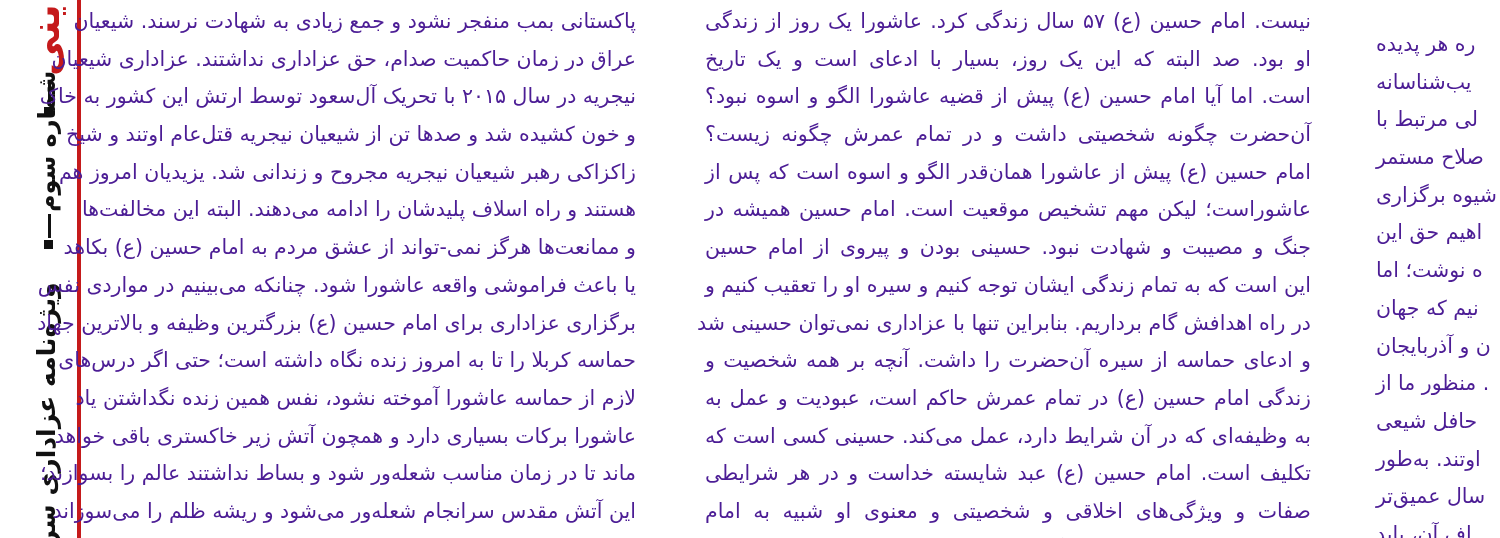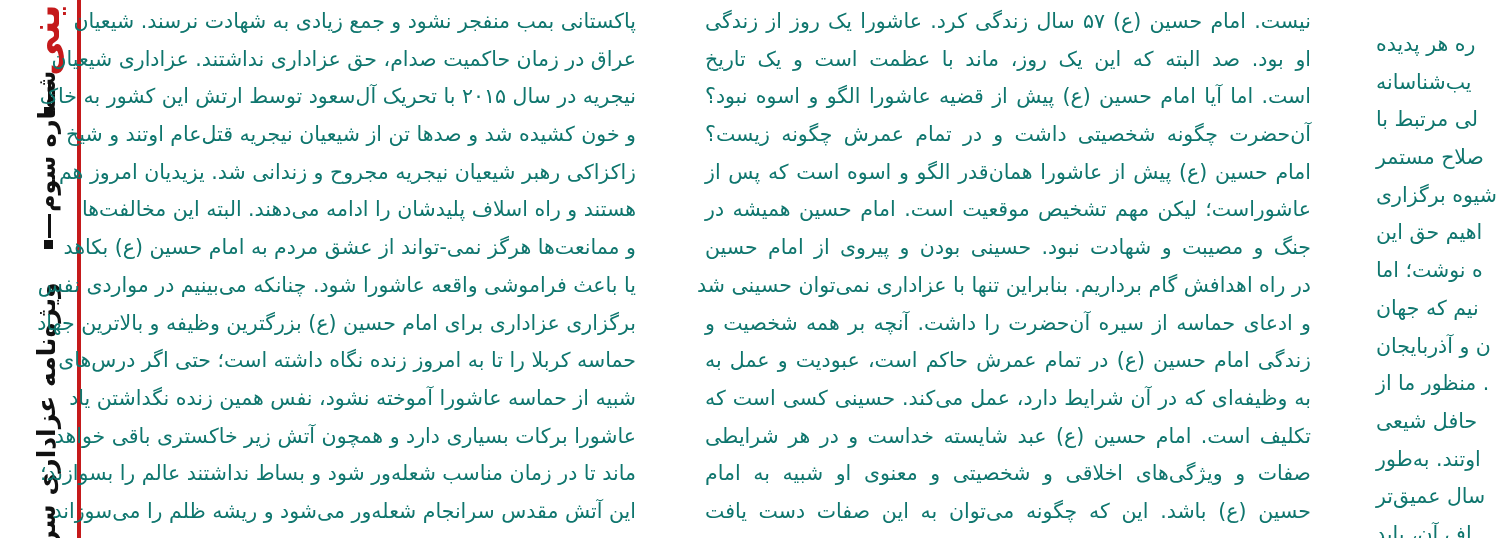--- a/index.html
+++ b/index.html
@@ -11,21 +11,21 @@
   .page{position:absolute;inset:0;}
   
   .col{position:absolute;top:0;height:538px;color:#1a1a1a;}
   #col1{left:87px;width:549px;padding-top:3px;}
   #col2{left:705px;width:606px;padding-top:3px;}
   #col3{left:1376px;width:220px;padding-top:26px;}
   .line{
     height:37.7px;line-height:37.7px;font-size:20.5px;
     direction:rtl;white-space:nowrap;
     text-align:justify;text-align-last:justify;
-    color:#0f766e;
+    color:#4c1d95;
   }
   .frag{text-align:left;text-align-last:left;}
   
   .sidebar{position:absolute;left:0;top:0;width:84px;height:538px;background:#ffffff;}
   .red-rule{position:absolute;left:77px;top:0;width:4px;height:538px;}
   .vseg{
     position:absolute;transform-origin:0 0;transform:rotate(-90deg);
     white-space:nowrap;direction:rtl;font-weight:bold;color:#111111;
   }
   .vseg.red{font-size:40px;}
@@ -54,33 +54,34 @@
       <div class="line">پاکستانی بمب منفجر نشود و جمع زیادی به شهادت نرسند. شیعیان</div>
       <div class="line">عراق در زمان حاکمیت صدام، حق عزاداری نداشتند. عزاداری شیعیان</div>
       <div class="line">نیجریه در سال ۲۰۱۵ با تحریک آل‌سعود توسط ارتش این کشور به خاک</div>
       <div class="line">و خون کشیده شد و صدها تن از شیعیان نیجریه قتل‌عام اوتند و شیخ</div>
       <div class="line">زاکزاکی رهبر شیعیان نیجریه مجروح و زندانی شد. یزیدیان امروز هم</div>
       <div class="line">هستند و راه اسلاف پلیدشان را ادامه می‌دهند. البته این مخالفت‌ها</div>
       <div class="line">و ممانعت‌ها هرگز نمی-تواند از عشق مردم به امام حسین (ع) بکاهد</div>
       <div class="line">یا باعث فراموشی واقعه عاشورا شود. چنانکه می‌بینیم در مواردی نفس</div>
       <div class="line">برگزاری عزاداری برای امام حسین (ع) بزرگترین وظیفه و بالاترین جهاد</div>
       <div class="line">حماسه کربلا را تا به امروز زنده نگاه داشته است؛ حتی اگر درس‌های</div>
-      <div class="line">شبیه از حماسه عاشورا آموخته نشود، نفس همین زنده نگداشتن یاد</div>
+      <div class="line">لازم از حماسه عاشورا آموخته نشود، نفس همین زنده نگداشتن یاد</div>
       <div class="line">عاشورا برکات بسیاری دارد و همچون آتش زیر خاکستری باقی خواهد</div>
       <div class="line">ماند تا در زمان مناسب شعله‌ور شود و بساط نداشتند عالم را بسوازند؛</div>
       <div class="line">این آتش مقدس سرانجام شعله‌ور می‌شود و ریشه ظلم را می‌سوزاند</div>
     </div>
   <div class="col" id="col2">
       <div class="line">نیست. امام حسین (ع) ۵۷ سال زندگی کرد. عاشورا یک روز از زندگی</div>
-      <div class="line">او بود. صد البته که این یک روز، ماند با عظمت است و یک تاریخ</div>
+      <div class="line">او بود. صد البته که این یک روز، بسیار با ادعای است و یک تاریخ</div>
       <div class="line">است. اما آیا امام حسین (ع) پیش از قضیه عاشورا الگو و اسوه نبود؟</div>
       <div class="line">آن‌حضرت چگونه شخصیتی داشت و در تمام عمرش چگونه زیست؟</div>
       <div class="line">امام حسین (ع) پیش از عاشورا همان‌قدر الگو و اسوه است که پس از</div>
       <div class="line">عاشوراست؛ لیکن مهم تشخیص موقعیت است. امام حسین همیشه در</div>
       <div class="line">جنگ و مصیبت و شهادت نبود. حسینی بودن و پیروی از امام حسین</div>
+      <div class="line">این است که به تمام زندگی ایشان توجه کنیم و سیره او را تعقیب کنیم و</div>
       <div class="line">در راه اهدافش گام برداریم. بنابراین تنها با عزاداری نمی‌توان حسینی شد</div>
       <div class="line">و ادعای حماسه از سیره آن‌حضرت را داشت. آنچه بر همه شخصیت و</div>
       <div class="line">زندگی امام حسین (ع) در تمام عمرش حاکم است، عبودیت و عمل به</div>
       <div class="line">به وظیفه‌ای که در آن شرایط دارد، عمل می‌کند. حسینی کسی است که</div>
       <div class="line">تکلیف است. امام حسین (ع) عبد شایسته خداست و در هر شرایطی</div>
       <div class="line">صفات و ویژگی‌های اخلاقی و شخصیتی و معنوی او شبیه به امام</div>
       <div class="line">حسین (ع) باشد. این که چگونه می‌توان به این صفات دست یافت</div>
     </div>
   <div class="col" id="col3">
       <div class="line frag">ره هر پدیده</div>

